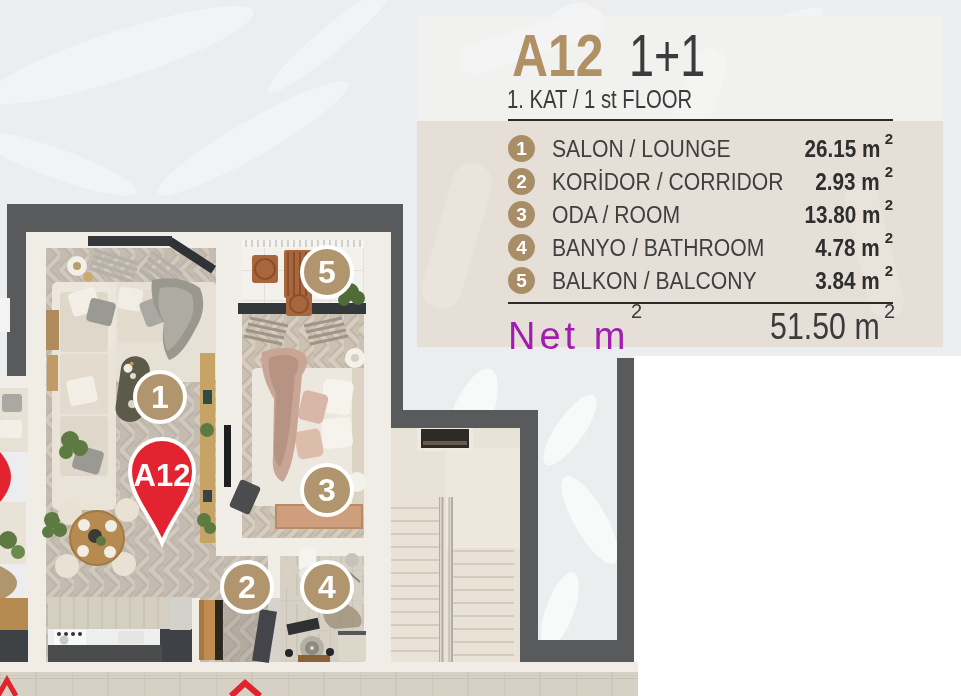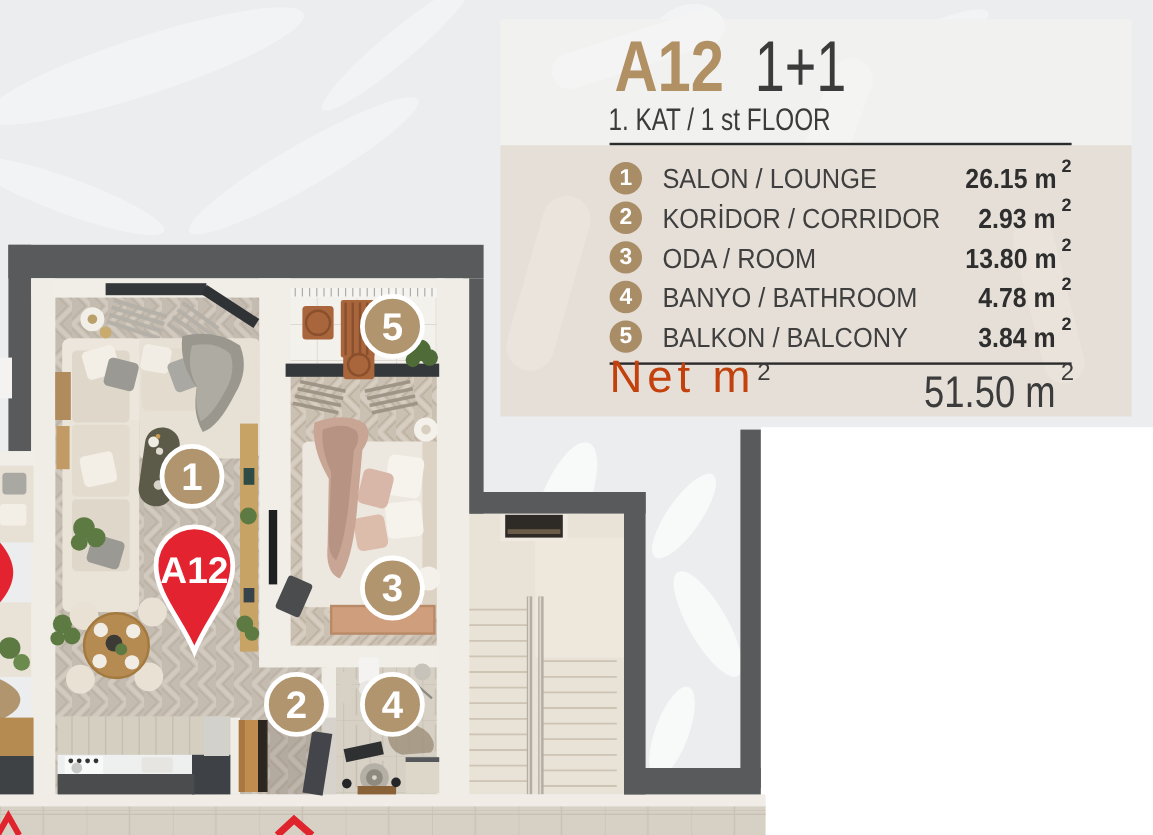--- a/index.html
+++ b/index.html
@@ -18,21 +18,21 @@
   .hr1{position:absolute;left:91px;top:103px;width:385px;height:2px;background:#2b2b2b;}
   .hr2{position:absolute;left:91px;top:286px;width:385px;height:2px;background:#2b2b2b;}
   .row{position:absolute;left:91px;width:386px;height:27px;}
   .row .num{position:absolute;left:0px;top:0px;width:27px;height:27px;border-radius:50%;
      background:#a98d66;color:#fff;font-weight:bold;font-size:19px;text-align:center;line-height:27px;}
   .row .lab{position:absolute;left:44px;top:1px;font-size:23px;color:#3f3f3f;white-space:nowrap;
      transform:scaleX(0.92);transform-origin:left top;}
   .row .val{position:absolute;right:14px;top:1px;font-size:23px;font-weight:bold;color:#2e2e2e;white-space:nowrap;
      transform:scaleX(0.9);transform-origin:right top;}
   .row .sup{position:absolute;right:1px;top:-5px;font-size:15px;font-weight:bold;color:#2e2e2e;}
-  .net{position:absolute;left:91px;top:278px;font-size:38px;color:#c2410c;letter-spacing:4px;}
+  .net{position:absolute;left:91px;top:299px;font-size:38px;color:#a21caf;letter-spacing:4px;}
   .netsup{position:absolute;left:214px;top:284px;font-size:20px;color:#3b3b3b;}
   .netval{position:absolute;right:63px;top:290px;font-size:37px;color:#3b3b3b;
       transform:scaleX(0.82);transform-origin:right top;}
   .netvalsup{position:absolute;right:48px;top:284px;font-size:20px;color:#3b3b3b;}
 </style>
 </head>
 <body>
 <svg id="plan" width="961" height="696" viewBox="0 0 961 696">
   <defs>
     <pattern id="herr" width="30" height="15" patternUnits="userSpaceOnUse" patternTransform="rotate(90)">

